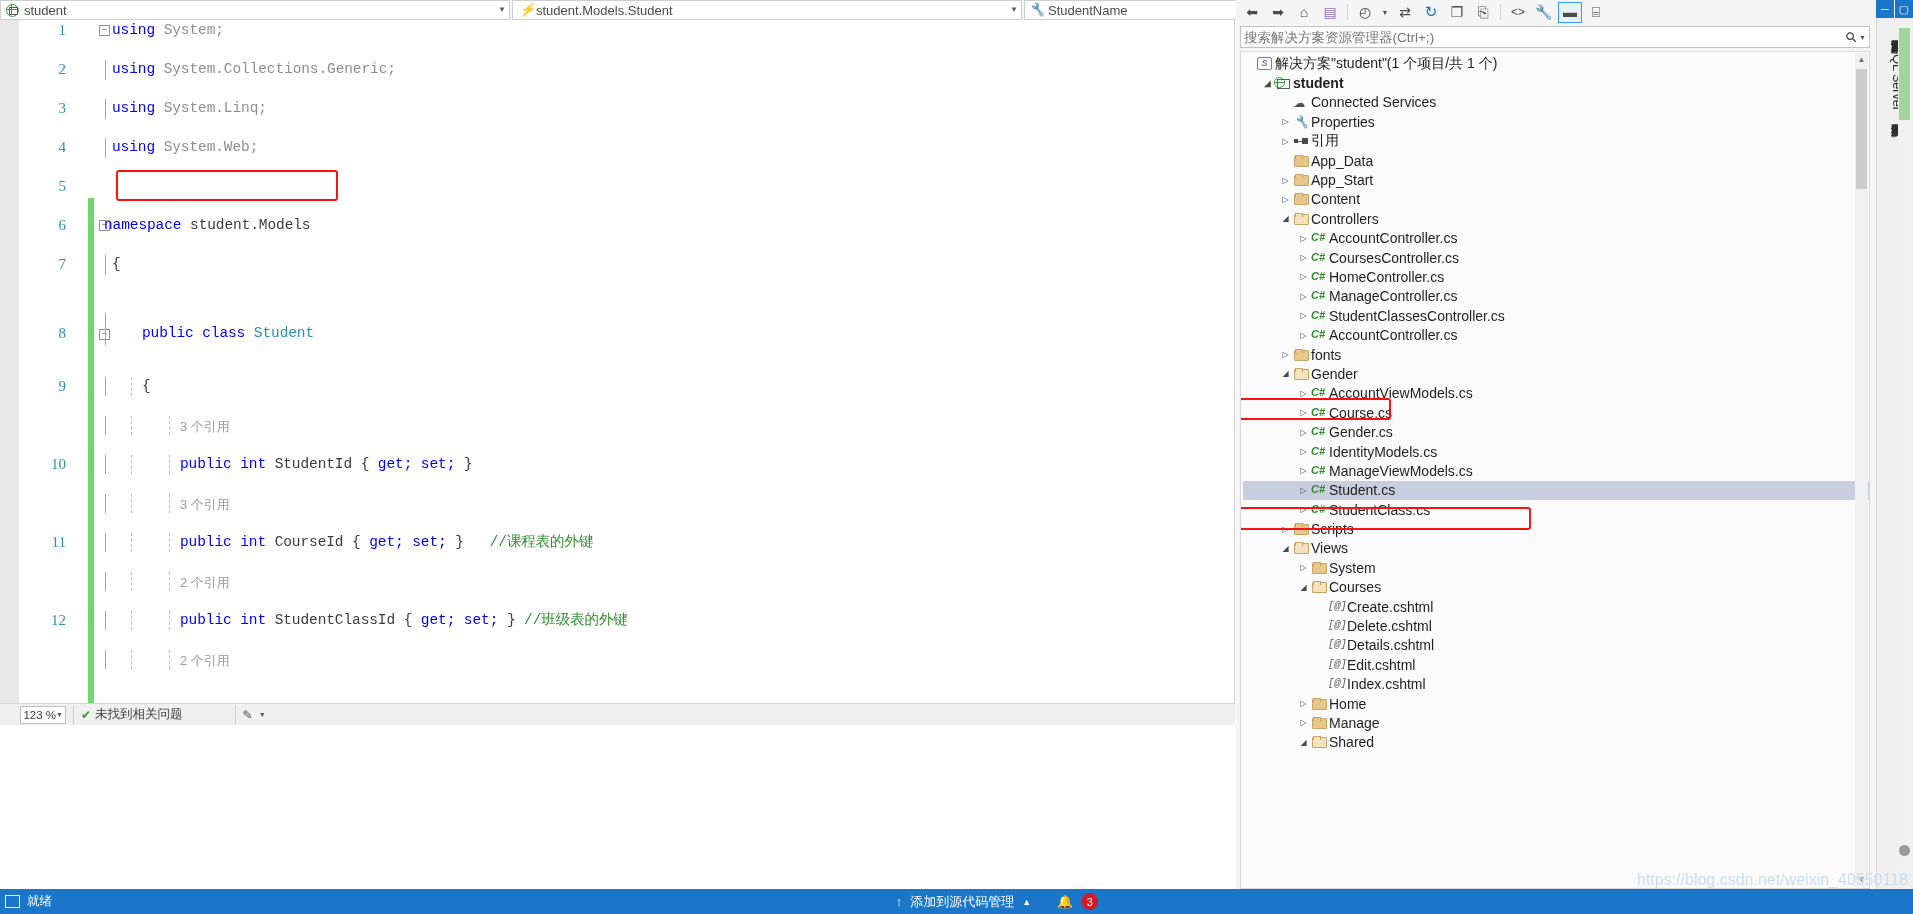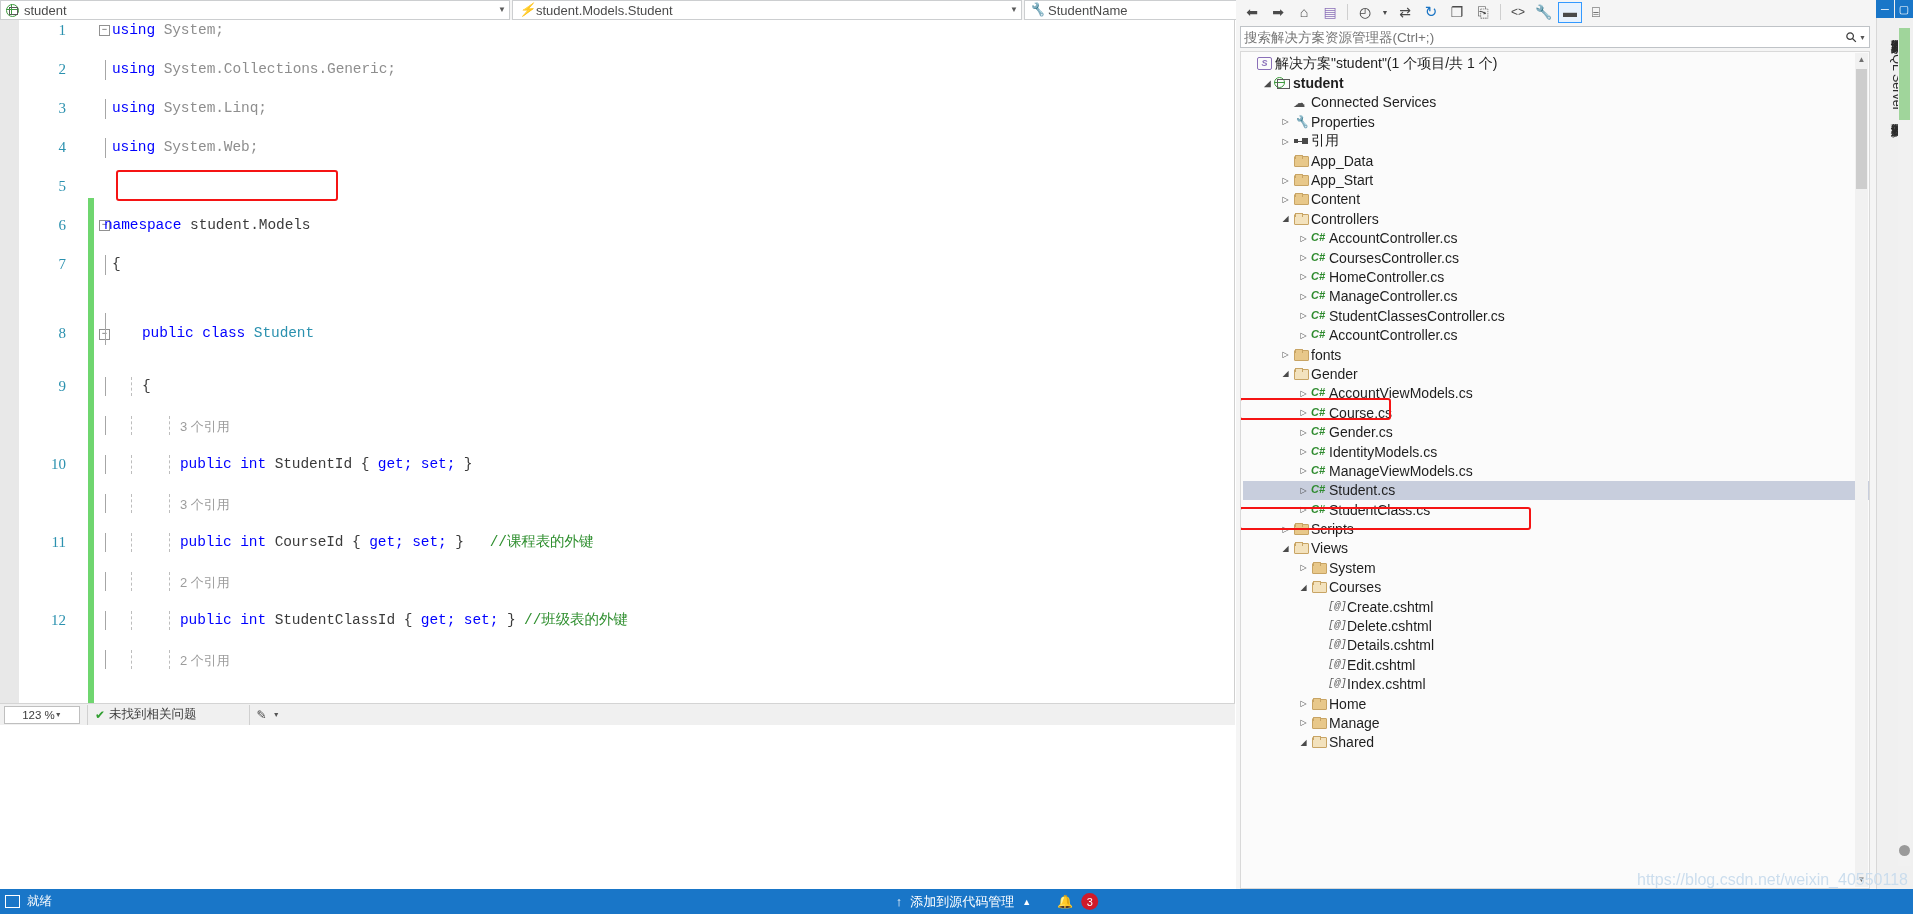--- a/index.html
+++ b/index.html
@@ -116,23 +116,23 @@
     pointer-events: none;
   }
 
   
   .editor-status {
     position:absolute; left:0; top:703px; width:1235px; height:22px;
     background:#f0f0f0; border-top:1px solid #d4d4d4;
     display:flex; align-items:center; font-size:12.5px; color:#3c3c3c;
   }
   .zoom-box {
-    width:76px; height:18px; margin-left:4px; background:#fff;
+    width:46px; height:18px; margin-left:20px; background:#fff;
     border:1px solid #bfbfbf; display:flex; align-items:center;
-    justify-content:center; padding:0 2px; font-size:11.5px;
+    justify-content:flex-end; padding:0 2px; font-size:11.5px;
   }
   .sep-v { width:1px; height:20px; background:#d0d0d0; margin:0 7px; }
   .check { color:#2f9e2f; font-size:12px; margin-right:4px; }
 
   .taskbar {
     position:absolute; left:0; bottom:0; width:1913px; height:25px;
     background:#1976c8; display:flex; align-items:center;
     color:#ffffff; font-size:12.5px;
   }
   .tb-left { display:flex; align-items:center; padding-left:5px; }

